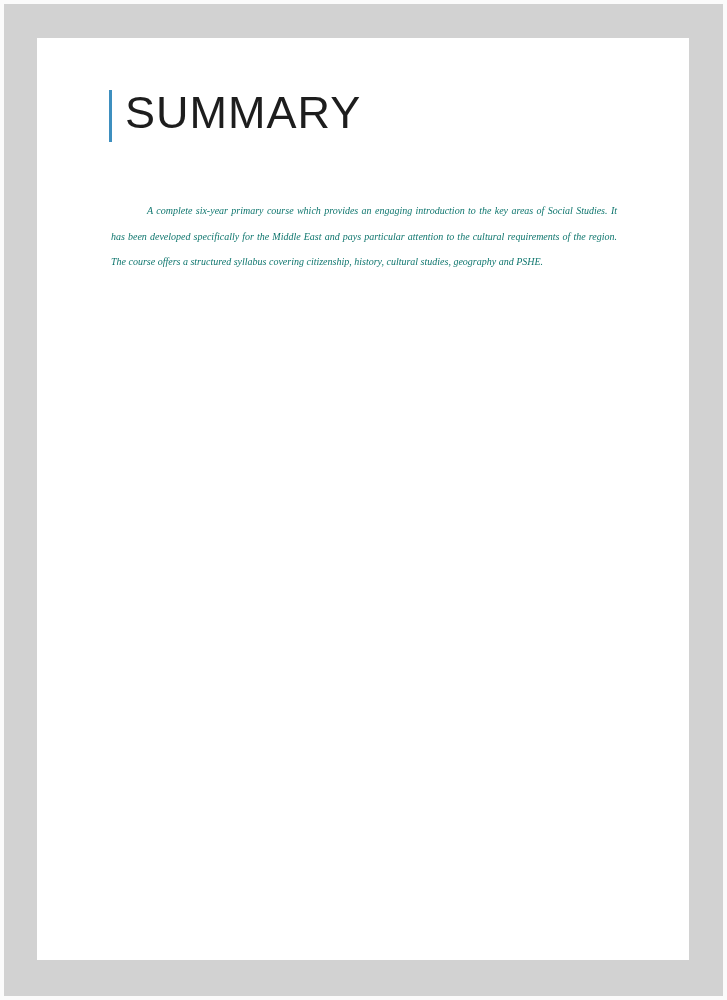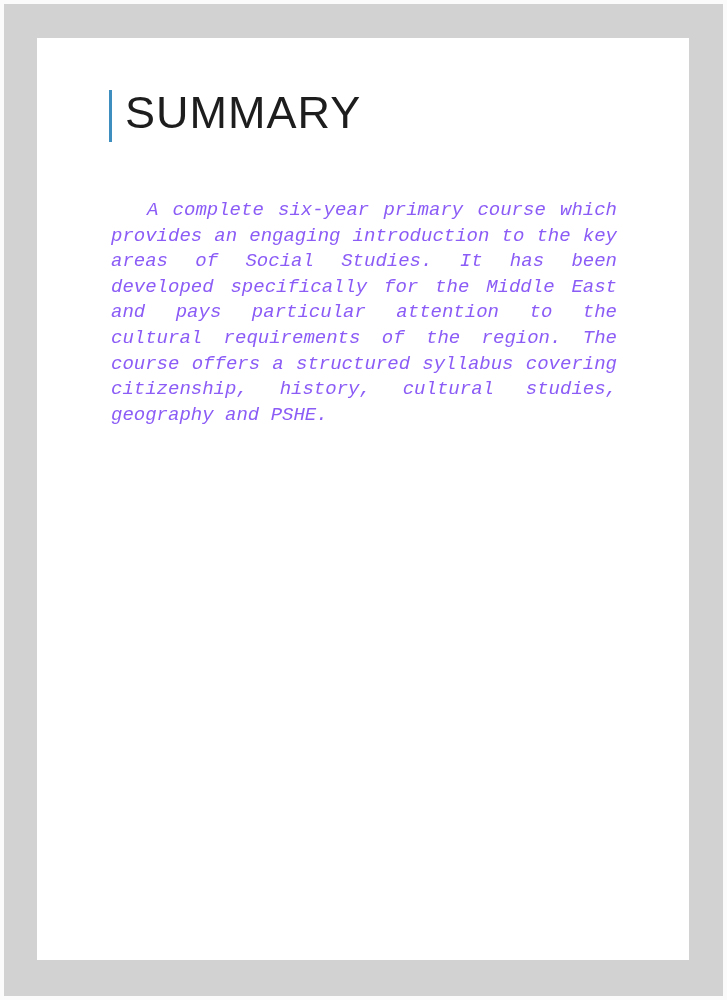--- a/index.html
+++ b/index.html
@@ -52,25 +52,25 @@
     letter-spacing: 1px;
     color: #1d1d1d;                
     white-space: nowrap;
   }
 
   .summary-paragraph {
     position: absolute;
     left: 74px;
     top: 160px;
     width: 506px;
-    font-family: Liberation Mono, monospace;
+    font-family: Liberation Serif, serif;
     font-style: italic;
-    font-size: 19px;
+    font-size: 10px;
     line-height: 25.6px;
-    color: #8b5cf6;                
+    color: #0f766e;                
     text-align: justify;
     text-indent: 36px;
   }
 </style>
 </head>
 <body>
 
 <div class="canvas">
   <div class="page">
 

